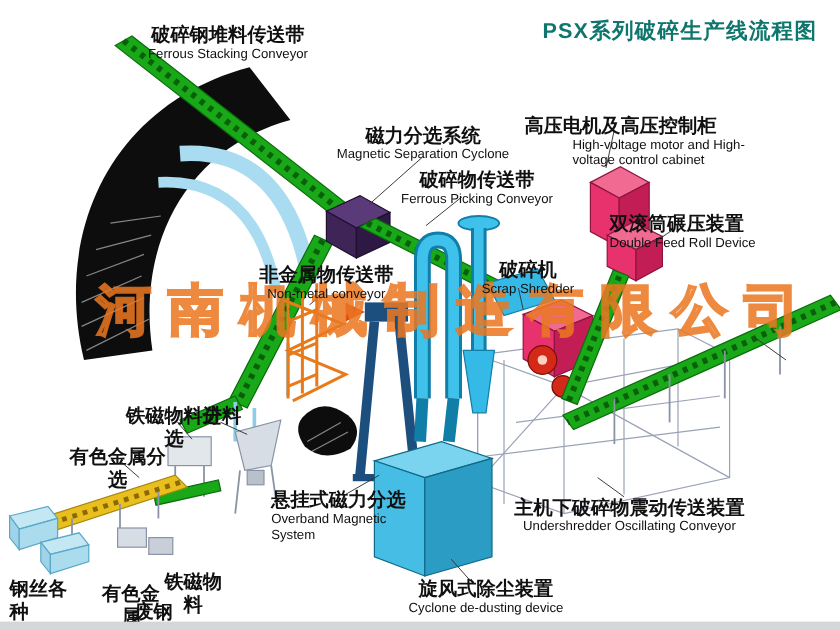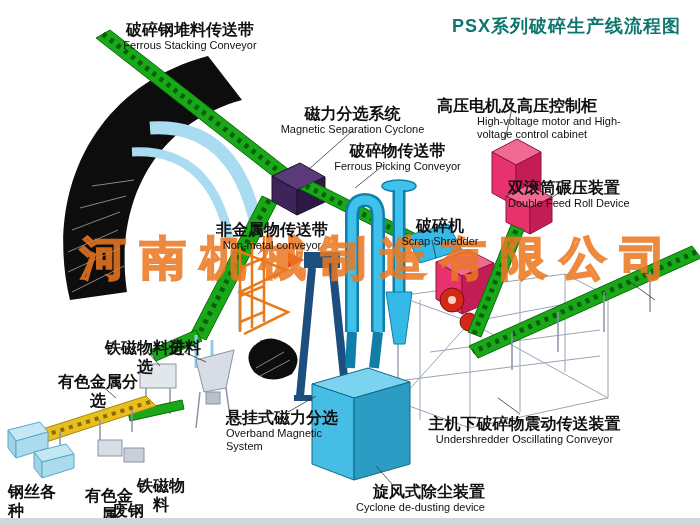--- a/index.html
+++ b/index.html
@@ -34,21 +34,21 @@
   #lbl-double-roll     { left:508px; top:178px; width:170px; text-align:left; }
   #lbl-shredder        { left:390px; top:216px; width:100px; }
   #lbl-nonmetal        { left:213px; top:220px; width:118px; }
   #lbl-feeding         { left:612px; top:298px; width:85px;  }
   #lbl-ferrous-sorting { left:103px; top:338px; width:84px;  }
   #lbl-feed-in         { left:166px; top:338px; width:38px;  }
   #lbl-nonferrous-sorting { left:56px; top:372px; width:84px; }
   #lbl-overband        { left:226px; top:408px; width:118px; text-align:left; }
   #lbl-overband .en    { width:110px; }
   #lbl-undershredder   { left:412px; top:414px; width:225px; }
-  #lbl-cyclone         { left:325px; top:482px; width:160px;text-align:right; }
+  #lbl-cyclone         { left:325px; top:482px; width:160px; }
   #lbl-wire            { left:8px;   top:482px; width:62px;  text-align:left; }
   #lbl-ferro-mat       { left:130px; top:462px; width:62px;margin-top:14px;  }
   #lbl-nonferrous-metal{ left:78px;  top:486px; width:62px;  }
   #lbl-scrap-steel     { left:106px; top:501px; width:44px;  }
 
   .edge-bottom { position:absolute; left:0; right:0; bottom:0; height:7px; background:#d4d7da; }
 </style>
 </head>
 <body>
 

